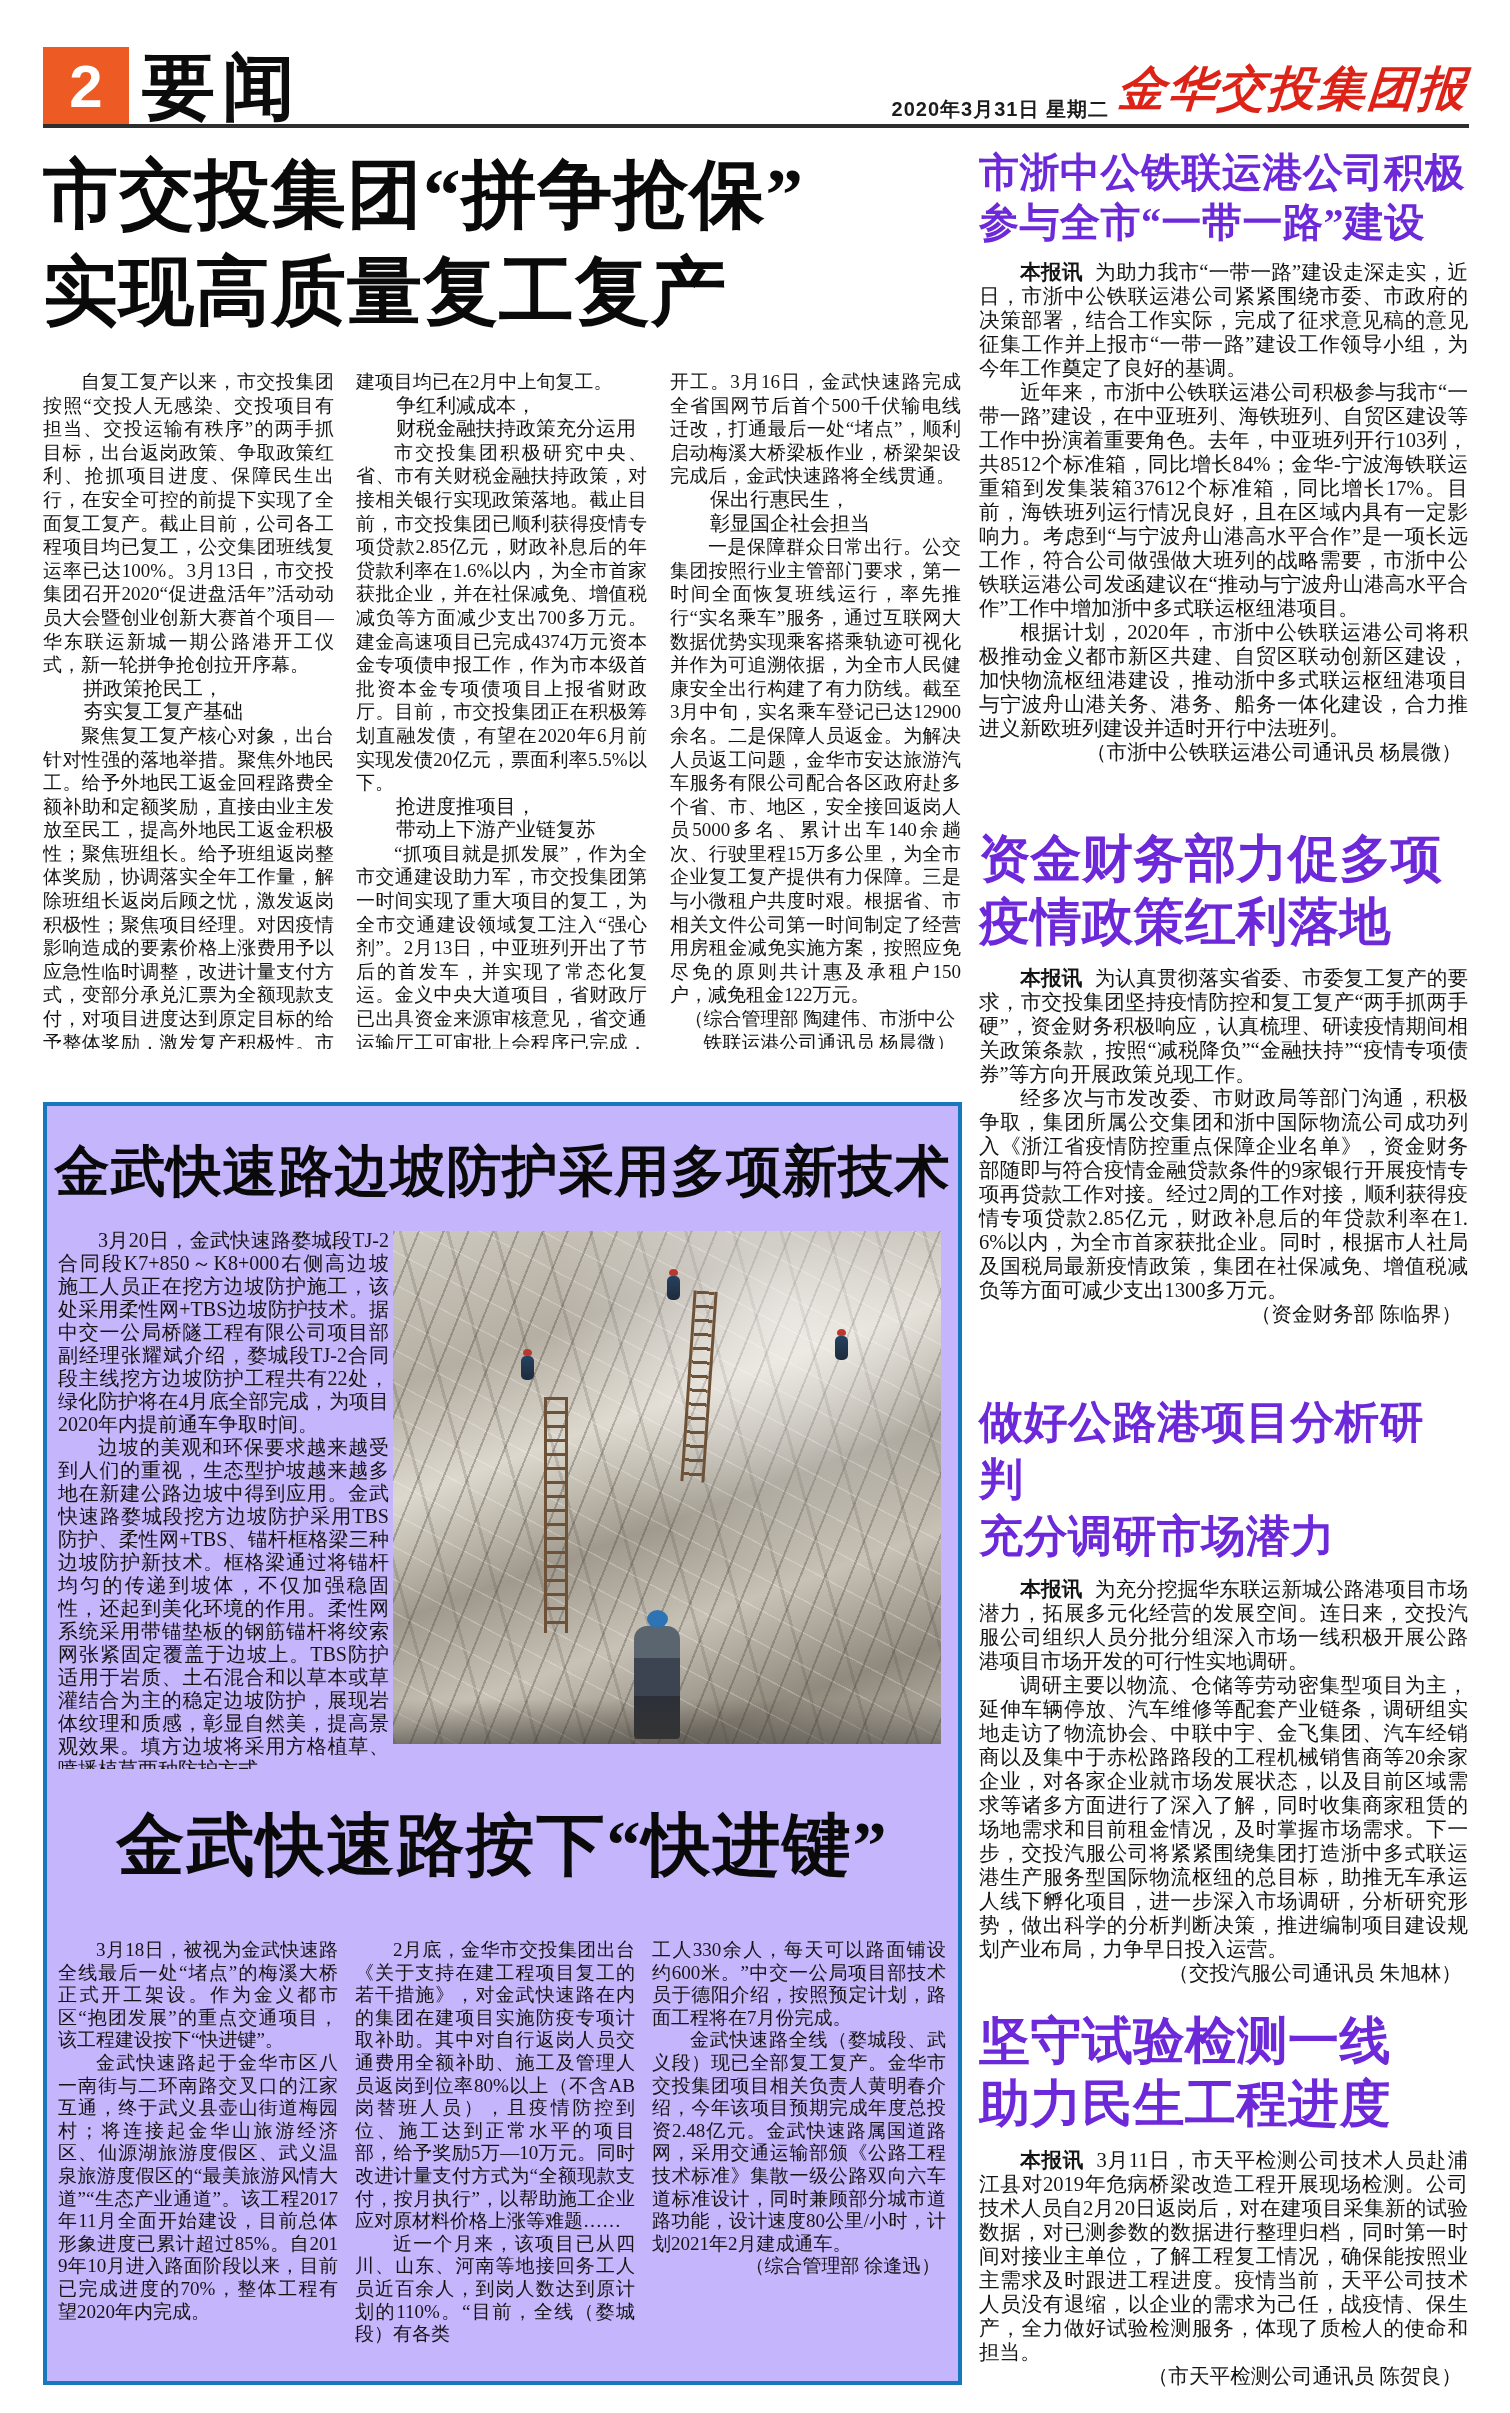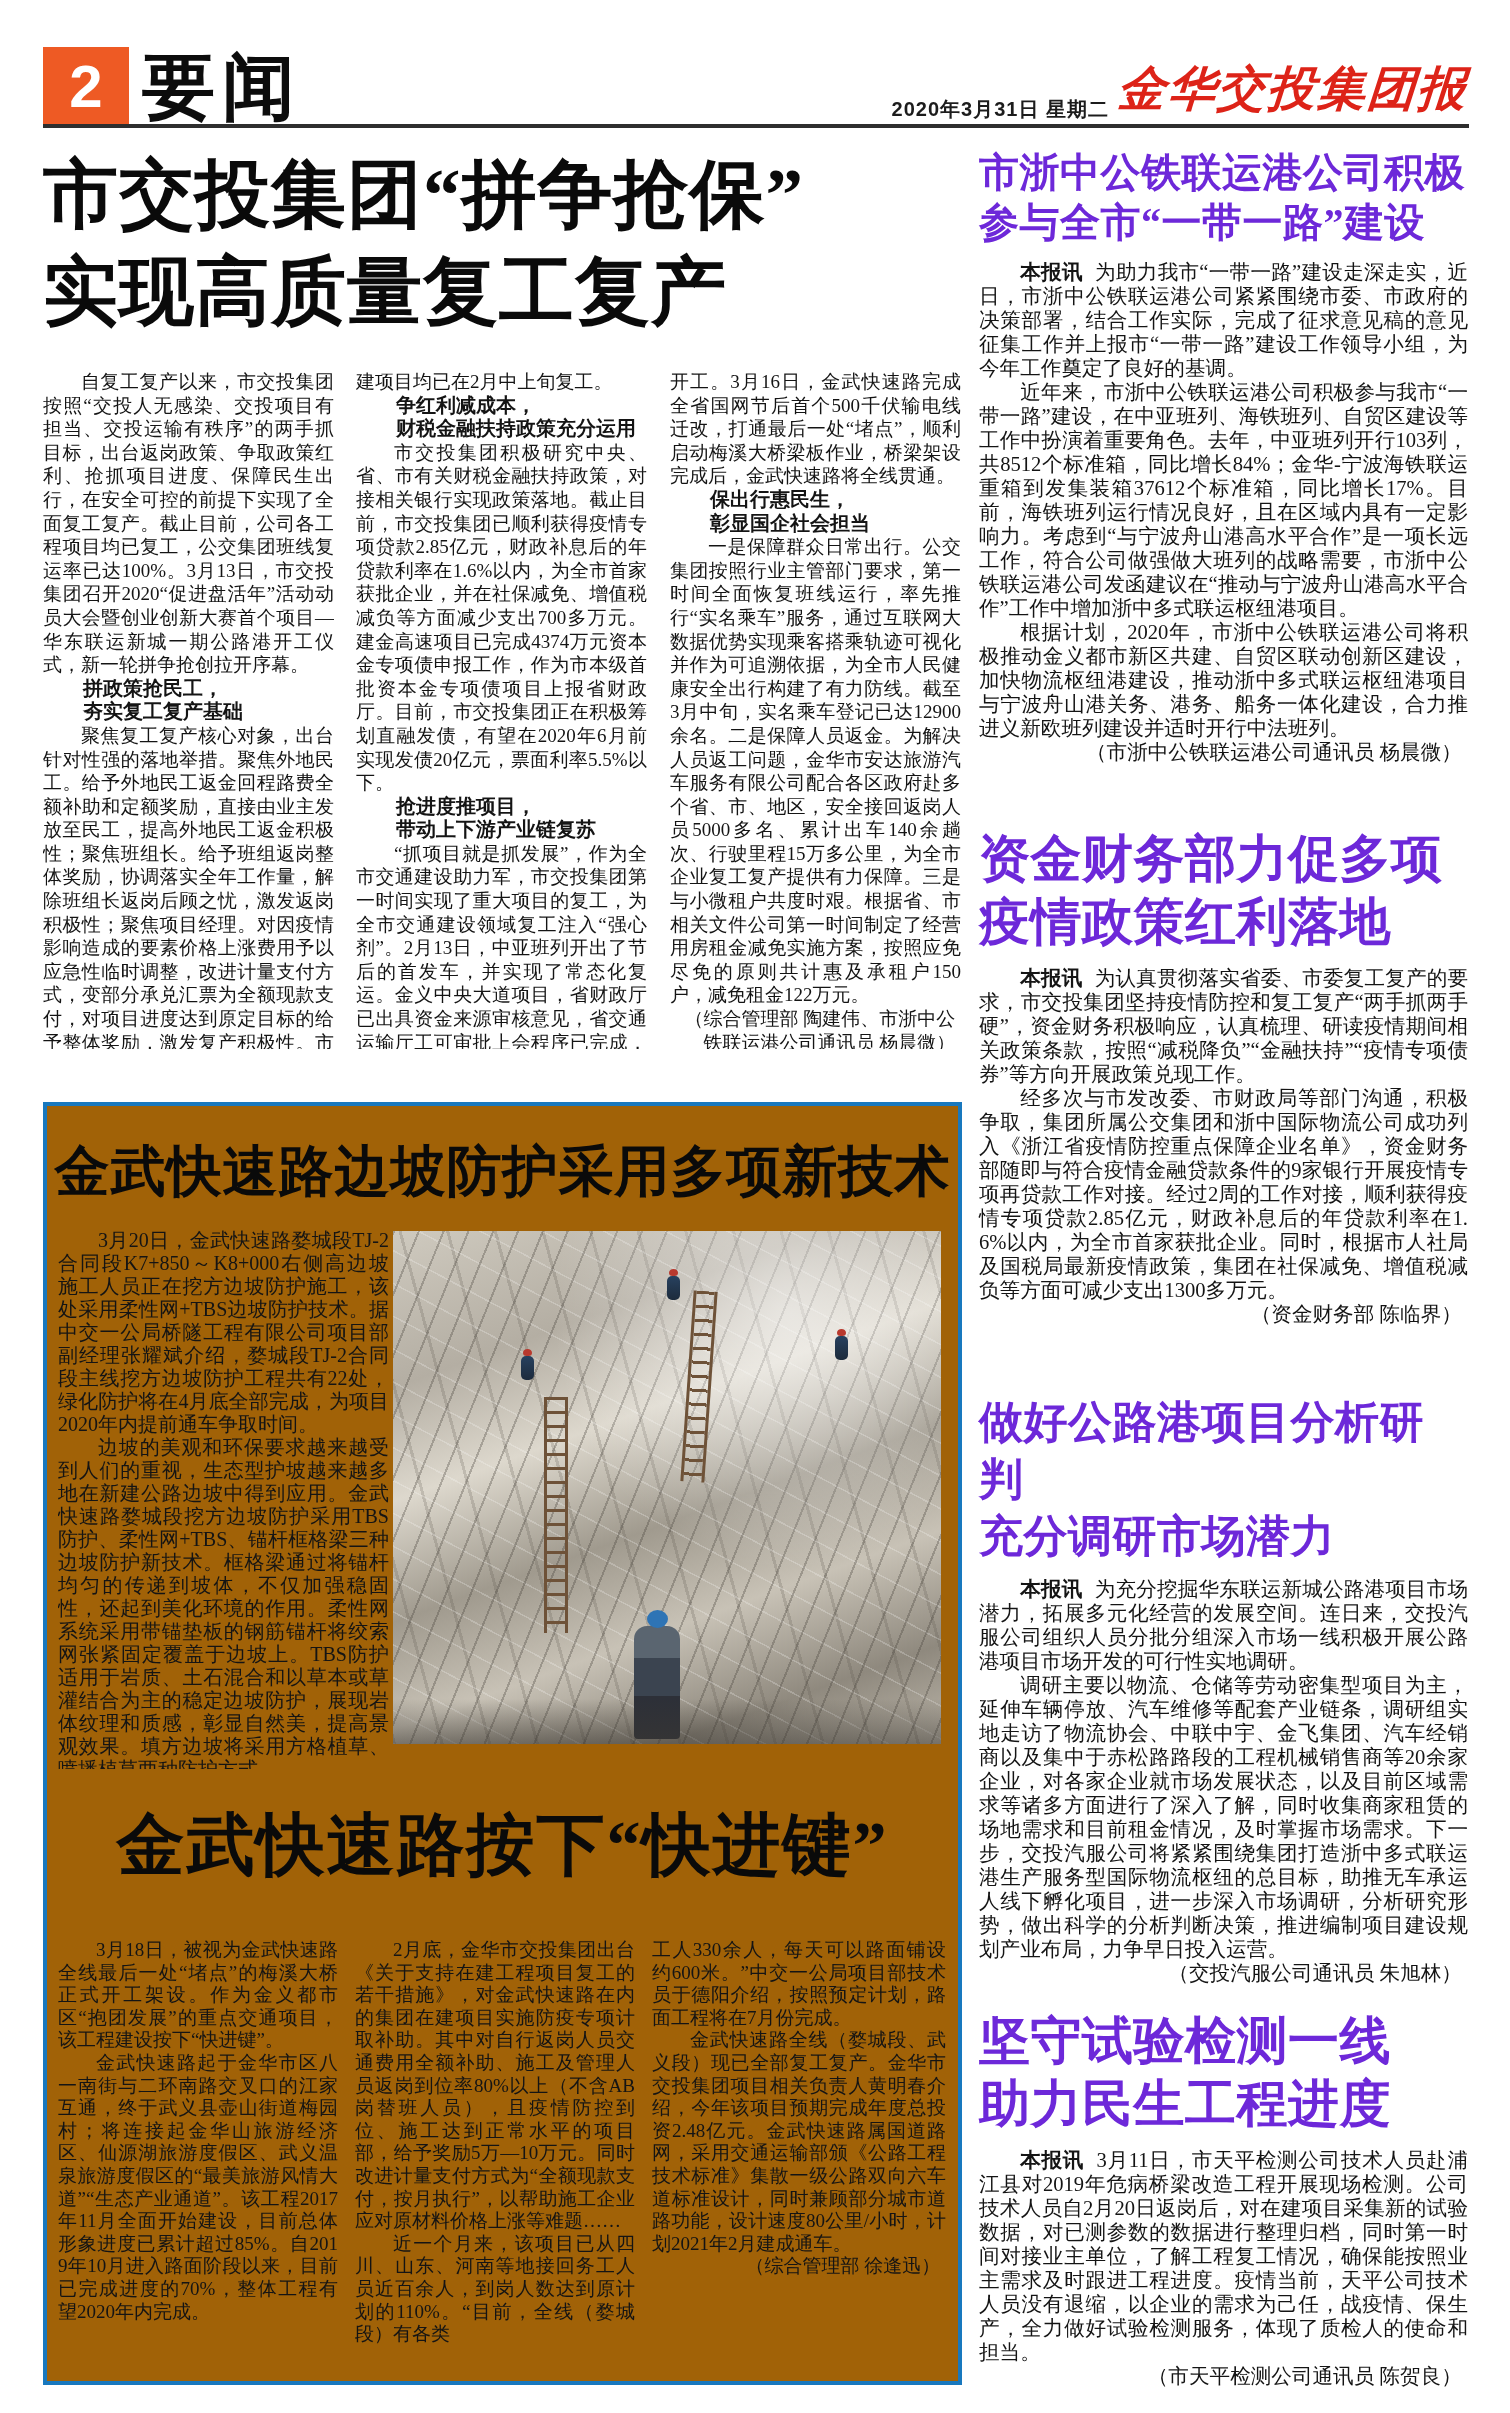--- a/index.html
+++ b/index.html
@@ -57,29 +57,29 @@
     font-size:19px;line-height:23.6px;
     text-align:justify;word-break:break-all;
   }
   .mcol-1{left:43px;}
   .mcol-2{left:356px;}
   .mcol-3{left:670px;}
   p{margin:0;padding:0;}
   .ind{text-indent:2em;}
   .sub{
     font-family:"Liberation Sans","DejaVu Sans",sans-serif;
-    font-weight:700;font-size:20px;text-indent:2em;
+    font-weight:400;font-size:20px;text-indent:2em;
   }
   .sig{text-align:right;padding-right:.3em;}
 
   
   .bigbox{
     left:43px;top:1102px;width:919px;height:1283px;
     border:4px solid #1878be;box-sizing:border-box;
-    background:#a16207;
+    background:#c4b5fd;
   }
   .box-title1{
     left:0;top:28px;width:911px;
     text-align:center;font-weight:bold;color:#0a0a0a;
     font-size:55px;line-height:75px;letter-spacing:1px;
   }
   .box1-text{
     left:11px;top:123px;width:331px;height:540px;overflow:hidden;
     font-size:20px;line-height:23px;text-align:justify;word-break:break-all;
   }

